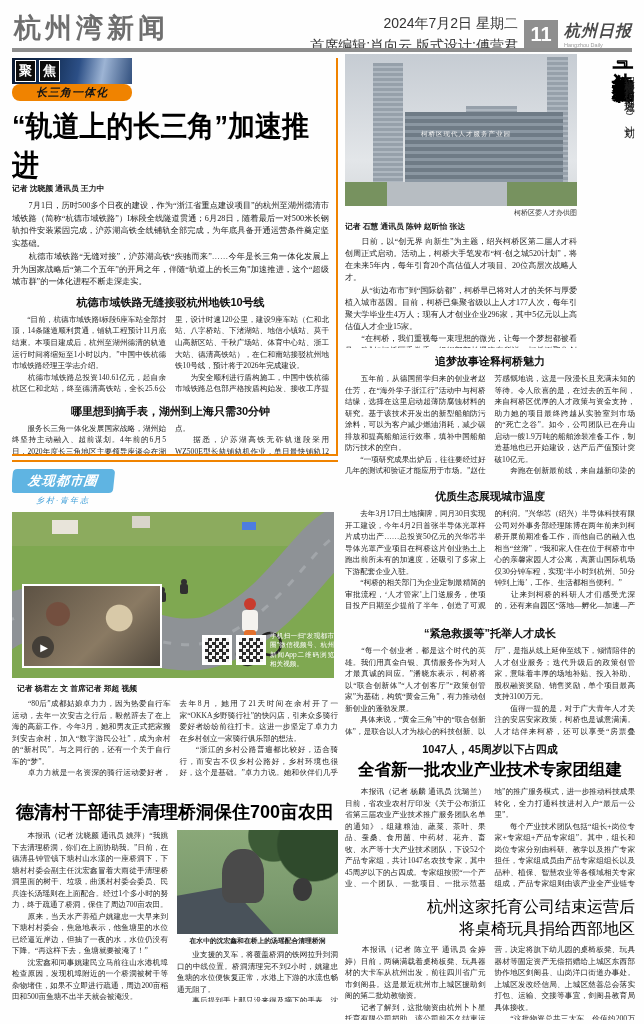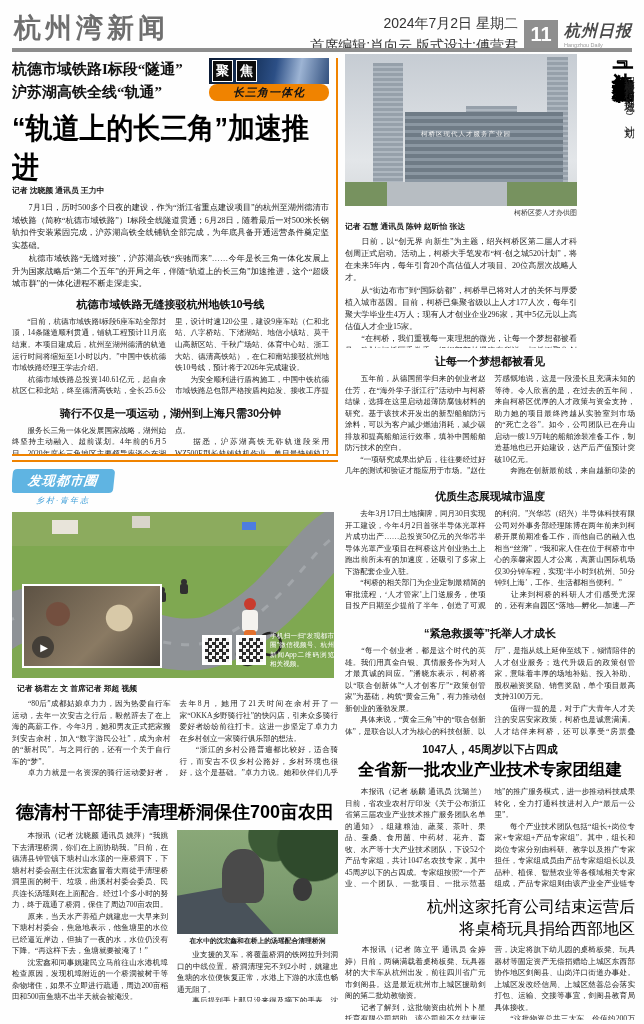--- a/index.html
+++ b/index.html
@@ -152,40 +152,38 @@
       <div class="hdr-logo">
         <div class="cn">杭州日报</div>
         <div class="en">Hangzhou Daily</div>
       </div>
     </div>
   </div>
   <div class="hdr-rule"></div>
 
   <div class="lead">
     <div class="kicker-row">
-      <div class="kickers" style="white-space:pre-line">杭德市域铁路I标段“隧通”
-沪苏湖高铁全线“轨通”</div>
       <div class="focus-badge">
         <div class="focus-photo">
           <span class="focus-char">聚</span>
           <span class="focus-char">焦</span>
         </div>
         <div class="focus-bar">长三角一体化</div>
       </div>
     </div>
     <div class="lead-headline">“轨道上的长三角”加速推进</div>
     <div class="byline">记者 沈晓颜 通讯员 王力中</div>
     <div class="lead-paras">　　7月1日，历时500多个日夜的建设，作为“浙江省重点建设项目”的杭州至湖州德清市域铁路（简称“杭德市域铁路”）I标段全线隧道贯通；6月28日，随着最后一对500米长钢轨扣件安装紧固完成，沪苏湖高铁全线铺轨全部完成，为年底具备开通运营条件奠定坚实基础。
 　　杭德市域铁路“无缝对接”，沪苏湖高铁“疾驰而来”……今年是长三角一体化发展上升为国家战略后“第二个五年”的开局之年，伴随“轨道上的长三角”加速推进，这个“超级城市群”的一体化进程不断走深走实。</div>
     <div class="subhead">杭德市域铁路无缝接驳杭州地铁10号线</div>
     <div class="body-txt cols2 sec1">　　“目前，杭德市域铁路Ⅰ标段6座车站全部封顶，14条隧道顺利贯通，铺轨工程预计11月底结束。本项目建成后，杭州至湖州德清的轨道运行时间将缩短至1小时以内。”中国中铁杭德市域铁路经理王学志介绍。
 　　杭德市域铁路总投资140.61亿元，起自余杭区仁和北站，终至德清高铁站，全长25.6公里，设计时速120公里，建设9座车站（仁和北站、八字桥站、下渚湖站、地信小镇站、莫干山高新区站、千秋广场站、体育中心站、浙工大站、德清高铁站），在仁和南站接驳杭州地铁10号线，预计将于2026年完成建设。
 　　为安全顺利进行盾构施工，中国中铁杭德市域铁路总包部严格按盾构始发、接收工序提升为Ⅰ级风险点进行管控，制定盾构施工标准进行精细化管理，坚持科技创新，强化资源配置，利用可视化施工管理平台，实现对隧道掘进施工全过程信息化管理，及时动态调整掘进参数，通过完善制度体系、科学的管理手段，有效保证盾构施工高质量完成，贯通的成型隧道施工质量优良，线型准确。
 　　据了解，杭德市域铁路是长三角地区“十四五”期间规划建设的市域(郊)铁路项目之一，是落实长三角一体化发展战略、支撑浙江大湾区、杭州都市圈战略的重要交通基础设施和轨道交通骨干线，也是服务区域内部通勤及城市际快速连通的复合功能线路。</div>
-    <div class="subhead">骑行不仅是一项运动，湖州到上海只需30分钟</div>
+    <div class="subhead">哪里想到摘手表，湖州到上海只需30分钟</div>
     <div class="body-txt cols2 sec2">　　服务长三角一体化发展国家战略，湖州始终坚持主动融入、超前谋划。4年前的6月5日，2020年度长三角地区主要领导座谈会在湖州举行。正是这次会议推动沪苏湖铁路正式开工建设，圆了湖州人直通上海的“高铁梦”。
 　　沪苏湖高铁于2024年3月正式铺轨，整个铺轨过程具有邻近营业线施工多、作业精度要求高、铺轨节点工期紧、安全风险等级高等特点。
 　　据悉，沪苏湖高铁无砟轨道段采用WZ500E型长轨铺轨机作业，单日最快铺轨12公里。预计今年7月底转入静态验收阶段，年底具备开通运营条件。
 　　沪苏湖高铁由上海虹桥站引出，途经江苏省苏州市，终至浙江省湖州市湖州站，线路全长约163.8公里，设计时速350公里，是上海、苏州、湖州基础设施互联互通的重大项目，也是长三角高铁路网、补网、强链的重点项目。
 　　这条铁路，对湖州而言更是期盼已久，其开通后湖州到上海的交通将发生历史性改变——由现在的2小时左右的行程缩短至30分钟。
 　　沪苏湖高铁建成运营后，也将进一步完善区域路网布局，有效疏解沪宁、沪杭铁路通道运输压力，优化上海铁路枢纽布局，对于促进沿线经济社会发展和长三角一体化高质量发展等具有重要意义。</div>
   </div>
 
   <div class="kq">
     <div class="kq-top">
@@ -203,21 +201,21 @@
         <div class="byline kq-byline">记者 石慧 通讯员 陈钟 赵昕怡 张达</div>
         <div class="body-txt kq-paras">　　日前，以“创无界 向新生”为主题，绍兴柯桥区第二届人才科创周正式启动。活动上，柯桥大手笔发布“柯·创之城520计划”，将在未来5年内，每年引育20个高估值人才项目、20位高层次战略人才。
 　　从“街边布市”到“国际纺都”，柯桥早已将对人才的关怀与厚爱植入城市基因。目前，柯桥已集聚省级以上人才177人次，每年引聚大学毕业生4万人；现有人才创业企业296家，其中5亿元以上高估值人才企业15家。
 　　“在柯桥，我们重视每一束理想的微光，让每一个梦想都被看见。”诚如柯桥区委常委、组织部部长潘晓东所说，柯桥正聚焦创新成果转化、创新企业孵化、创新生态优化，打造一座永葆创新活力的“创业之城”。</div>
       </div>
       <div class="kq-vertical">
         <div class="kq-vh">『让每一个梦想都被看见』</div>
         <div class="kq-vs">绍兴柯桥发布『柯·创之城520计划』</div>
       </div>
     </div>
-    <div class="subhead">让每一个梦想都被看见</div>
+    <div class="subhead">追梦故事诠释柯桥魅力</div>
     <div class="body-txt cols2 kq-sec1">　　五年前，从德国留学归来的创业者赵仕芳，在“海外学子浙江行”活动中与柯桥结缘，选择在这里启动超薄防腐蚀材料的研究。基于该技术开发出的新型船舶防污涂料，可以为客户减少燃油消耗，减少碳排放和提高船舶运行效率，填补中国船舶防污技术的空白。
 　　“一项研究成果出炉后，往往要经过好几年的测试和验证才能应用于市场。”赵仕芳感慨地说，这是一段漫长且充满未知的等待。令人欣喜的是，在过去的五年间，来自柯桥区优厚的人才政策与资金支持，助力她的项目最终跨越从实验室到市场的“死亡之谷”。如今，公司团队已在舟山启动一艘1.9万吨的船舶涂装准备工作，制造基地也已开始建设，达产后产值预计突破10亿元。
 　　奔跑在创新最前线，来自越新印染的工程师陈章兴则聚焦代表人才与产业体系的适配。近年来，企业打造了“数字大脑”，实现智能监控、智能排产、质量诊断等功能。作为一名程序员，他亲历着产业数字化转型带来的改变，“从示范车间的建立，到一系列产业提升项目的实施，企业的创新信心日益增强。”</div>
     <div class="subhead">优质生态展现城市温度</div>
     <div class="body-txt cols2 kq-sec2">　　去年3月17日土地摘牌，同月30日实现开工建设，今年4月2日首张半导体光罩样片成功出产……总投资50亿元的兴华芯半导体光罩产业项目在柯桥这片创业热土上跑出前所未有的加速度，还吸引了多家上下游配套企业入驻。
 　　“柯桥的相关部门为企业定制最精简的审批流程，‘人才管家’上门送服务，使项目投产日期至少提前了半年，创造了可观的利润。”兴华芯（绍兴）半导体科技有限公司对外事务部经理陈博在两年前来到柯桥开展前期准备工作，而他自己的融入也相当“丝滑”，“我和家人住在位于柯桥市中心的亲馨家园人才公寓，离萧山国际机场仅30分钟车程，实现‘半小时到杭州、50分钟到上海’，工作、生活都相当便利。”
 　　让来到柯桥的科研人才们感受尤深的，还有来自园区“落地—孵化—加速—产业化”的全链式扶持。近年来，柯桥打造杭绍临空人才合作创新区、浙江绍兴人才创业园等高能级平台，为人才项目搭建舞台。此外，柯桥以财政资金引导，多渠道吸引园区和民间资本成立基金，破解人才项目初创期起步难、融资难等问题。财政资金“小投入”已累计撬动172亿元民间资本参与人才科技产业投资。</div>
     <div class="subhead">“紧急救援等”托举人才成长</div>
     <div class="body-txt cols2 kq-sec3">　　“每一个创业者，都是这个时代的英雄。我们用真金白银、真情服务作为对人才最真诚的回应。”潘晓东表示，柯桥将以“联合创新体”“人才创客厅”“政策创管家”为基础，构筑“黄金三角”，有力推动创新创业的蓬勃发展。
 　　具体来说，“黄金三角”中的“联合创新体”，是联合以人才为核心的科技创新、以基金为依托的创投资本、以园区为载体的民营力量，助力企业茁壮成长；“人才创客厅”，是指从线上延伸至线下，倾情陪伴的人才创业服务；迭代升级后的政策创管家，意味着丰厚的场地补贴、投入补助、股权融资奖励、销售奖励，单个项目最高支持3100万元。

